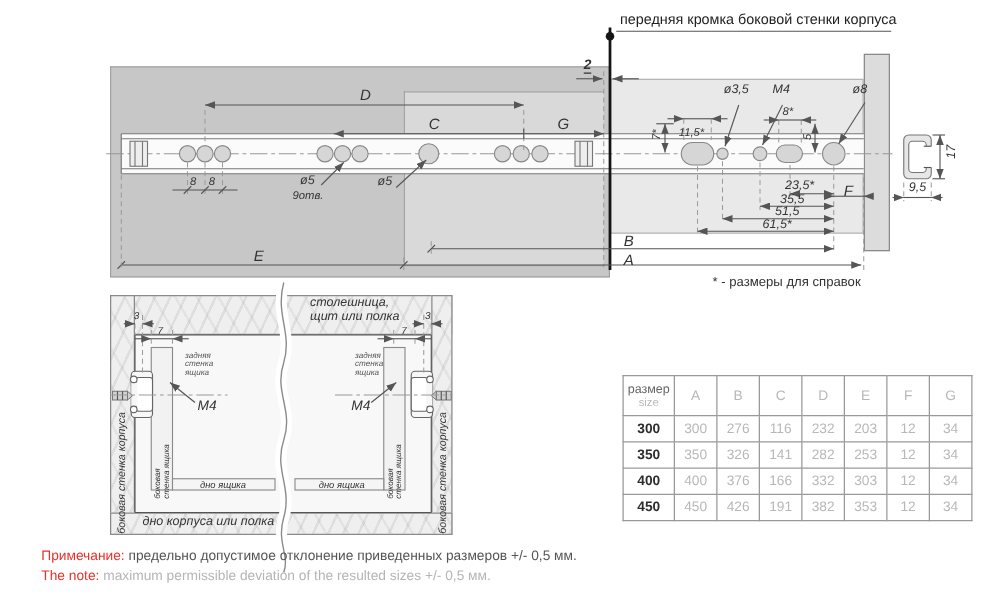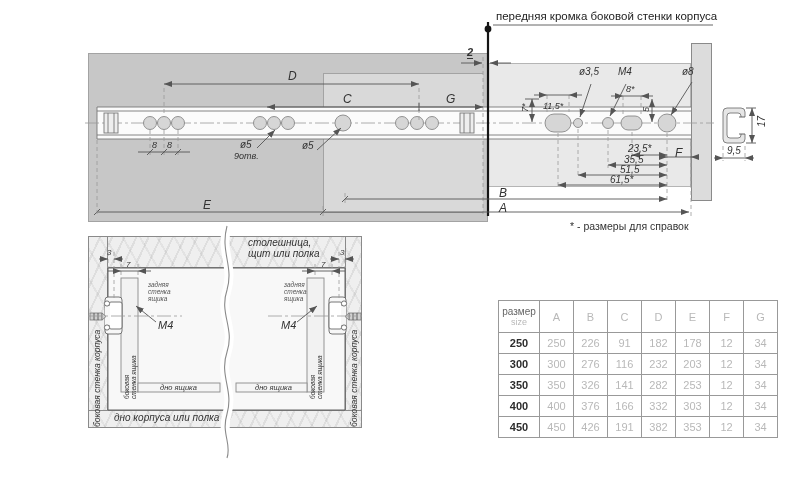--- a/index.html
+++ b/index.html
@@ -286,49 +286,47 @@
   <div class="vtext pre" style="left:309px;top:399px;font-size:6.5px;line-height:7px;">боковая
 стенка ящика</div>
   <div class="lbl" style="left:160px;top:383px;font-size:7.5px;">дно ящика</div>
   <div class="lbl" style="left:255px;top:383px;font-size:7.5px;">дно ящика</div>
   <div class="lbl md" style="left:114px;top:412px;">дно корпуса или полка</div>
   <div class="lbl" style="left:107px;top:248px;font-size:8px;">3</div>
   <div class="lbl" style="left:126px;top:260px;font-size:8px;">7</div>
   <div class="lbl" style="left:340px;top:248px;font-size:8px;">3</div>
   <div class="lbl" style="left:321px;top:260px;font-size:8px;">7</div>
 
+  <div class="note-line" style="top:439px;">
+    <span class="note-red">Примечание:</span>
+    <span class="note-dark">предельно допустимое отклонение приведенных размеров +/- 0,5 мм.</span>
+  </div>
+  <div class="note-line" style="top:455px;">
+    <span class="note-red">The note:</span>
+    <span class="note-light">maximum permissible deviation of the resulted sizes +/- 0,5 мм.</span>
+  </div>
 
   <table id="spec-table">
     <thead>
       <tr>
         <th class="cell-size">
           <span class="hdr-ru">размер</span>
           <span class="hdr-en">size</span>
         </th>
         <th class="col-letter cell-val">A</th>
         <th class="col-letter cell-val">B</th>
         <th class="col-letter cell-val">C</th>
         <th class="col-letter cell-val">D</th>
         <th class="col-letter cell-val">E</th>
         <th class="col-letter cell-val">F</th>
         <th class="col-letter cell-val">G</th>
       </tr>
     </thead>
     <tbody>
       <tr>
-        <td class="cell-size">250</td>
-        <td class="cell-val">250</td>
-        <td class="cell-val">226</td>
-        <td class="cell-val">91</td>
-        <td class="cell-val">182</td>
-        <td class="cell-val">178</td>
-        <td class="cell-val">12</td>
-        <td class="cell-val">34</td>
-      </tr>
-      <tr>
         <td class="cell-size">300</td>
         <td class="cell-val">300</td>
         <td class="cell-val">276</td>
         <td class="cell-val">116</td>
         <td class="cell-val">232</td>
         <td class="cell-val">203</td>
         <td class="cell-val">12</td>
         <td class="cell-val">34</td>
       </tr>
       <tr>

